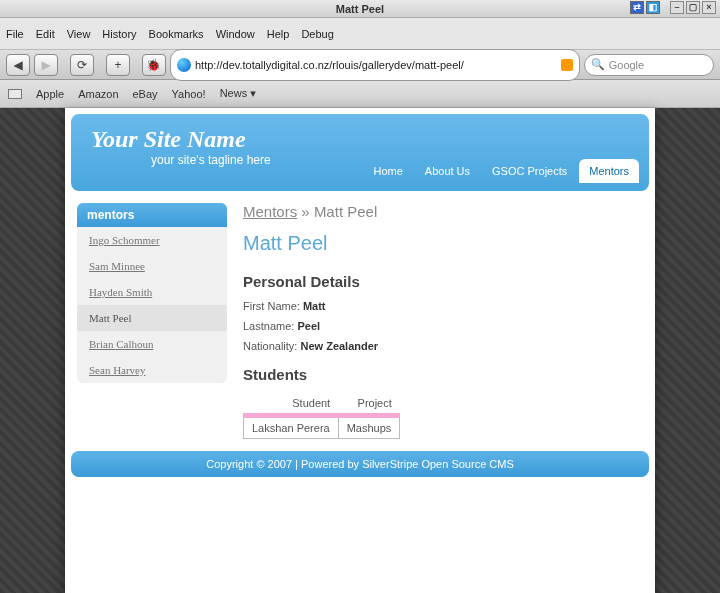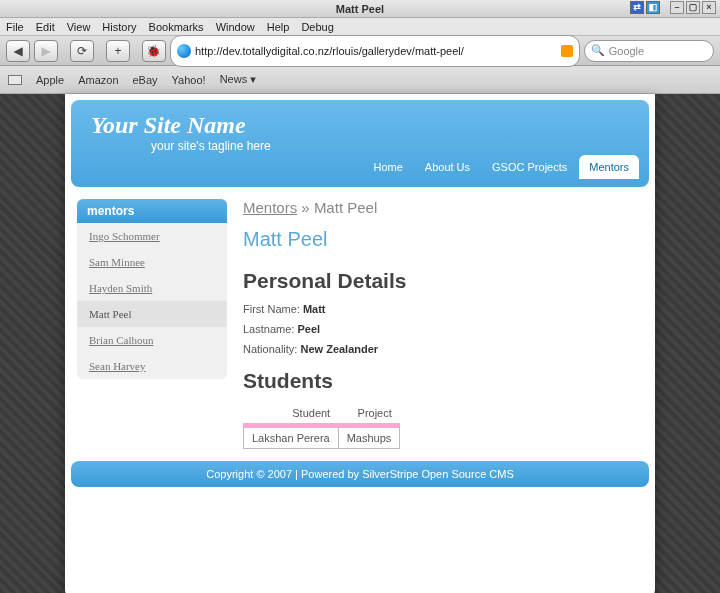--- a/index.html
+++ b/index.html
@@ -49,21 +49,21 @@
 .appicon {
   width: 14px;
   height: 13px;
   border: 1px solid #666;
   font-size: 9px;
   line-height: 10px;
   text-align: center;
   color: white;
 }
 .menubar {
-  height: 18px;
+  height: 32px;
   background: #e6e6e6;
   border-bottom: 1px solid #bbb;
   display: flex;
   padding: 0 6px;
   gap: 12px;
   align-items: center;
   font-size: 11px;
   color: #222;
 }
 .toolbar {
@@ -156,21 +156,21 @@
   flex-direction: column;
   padding-bottom: 8px;
 }
 .site-header {
   background: linear-gradient(#6abaeb, #48a6de);
   color: #fff;
   border-radius: 8px;
   margin: 6px;
   padding: 12px 20px 0 20px;
   position: relative;
-  height: 87px;
+  height: 77px;
 }
 .site-title {
   font-size: 24px;
   font-weight: bold;
   font-style: italic;
   font-family: Georgia, serif;
 }
 .site-tagline {
   font-size: 12px;
   margin-left: 60px;
@@ -234,21 +234,21 @@
 }
 .breadcrumb .link { color: #888; text-decoration: underline; }
 .page-title {
   color: #5aa8d7;
   font-size: 20px;
   font-weight: normal;
   margin-bottom: 18px;
 }
 .section-heading {
   color: #444;
-  font-size: 21px;
+  font-size: 15px;
   margin: 14px 0 10px 0;
 }
 .detail-row {
   font-size: 11px;
   color: #555;
   margin: 8px 0;
 }
 .detail-row .v { font-weight: bold; color: #333; }
 table {
   border-collapse: collapse;

